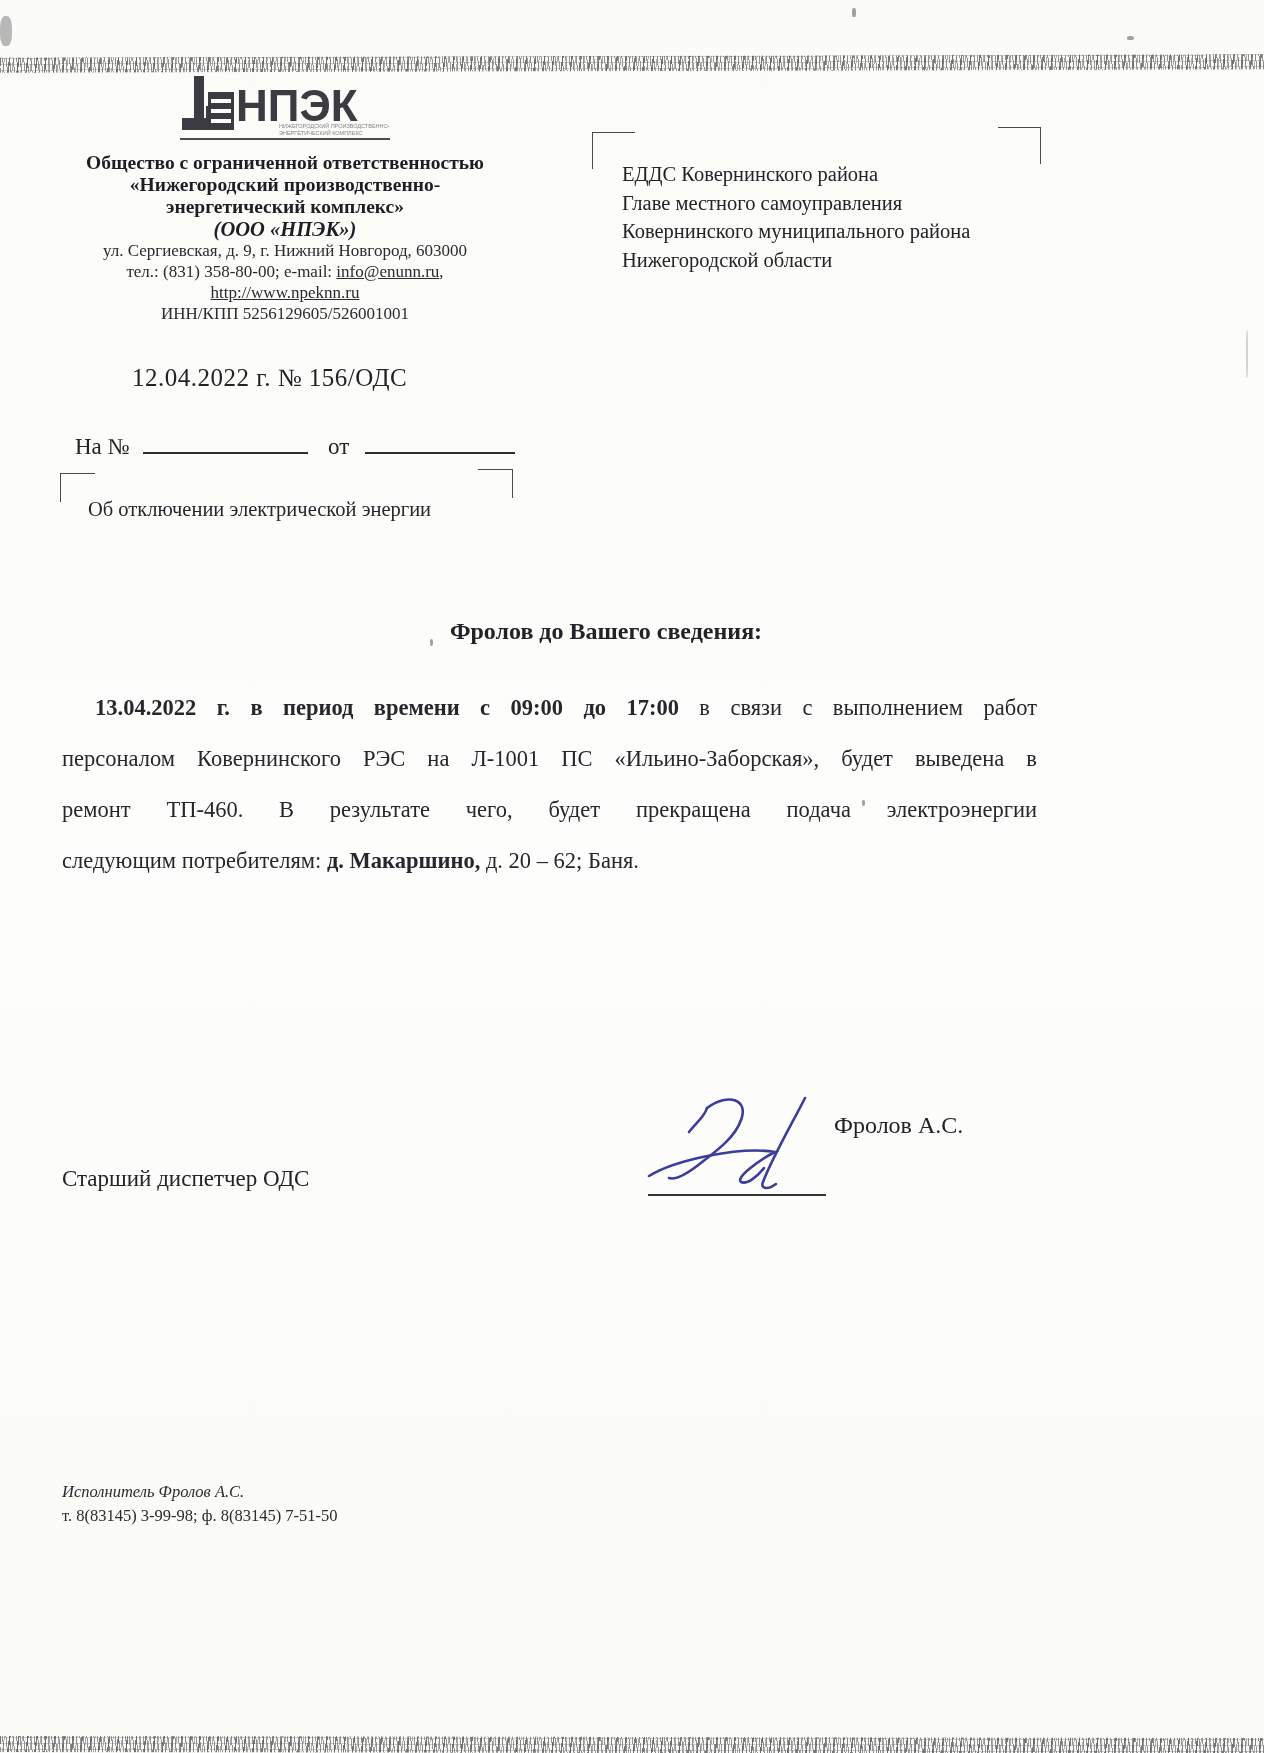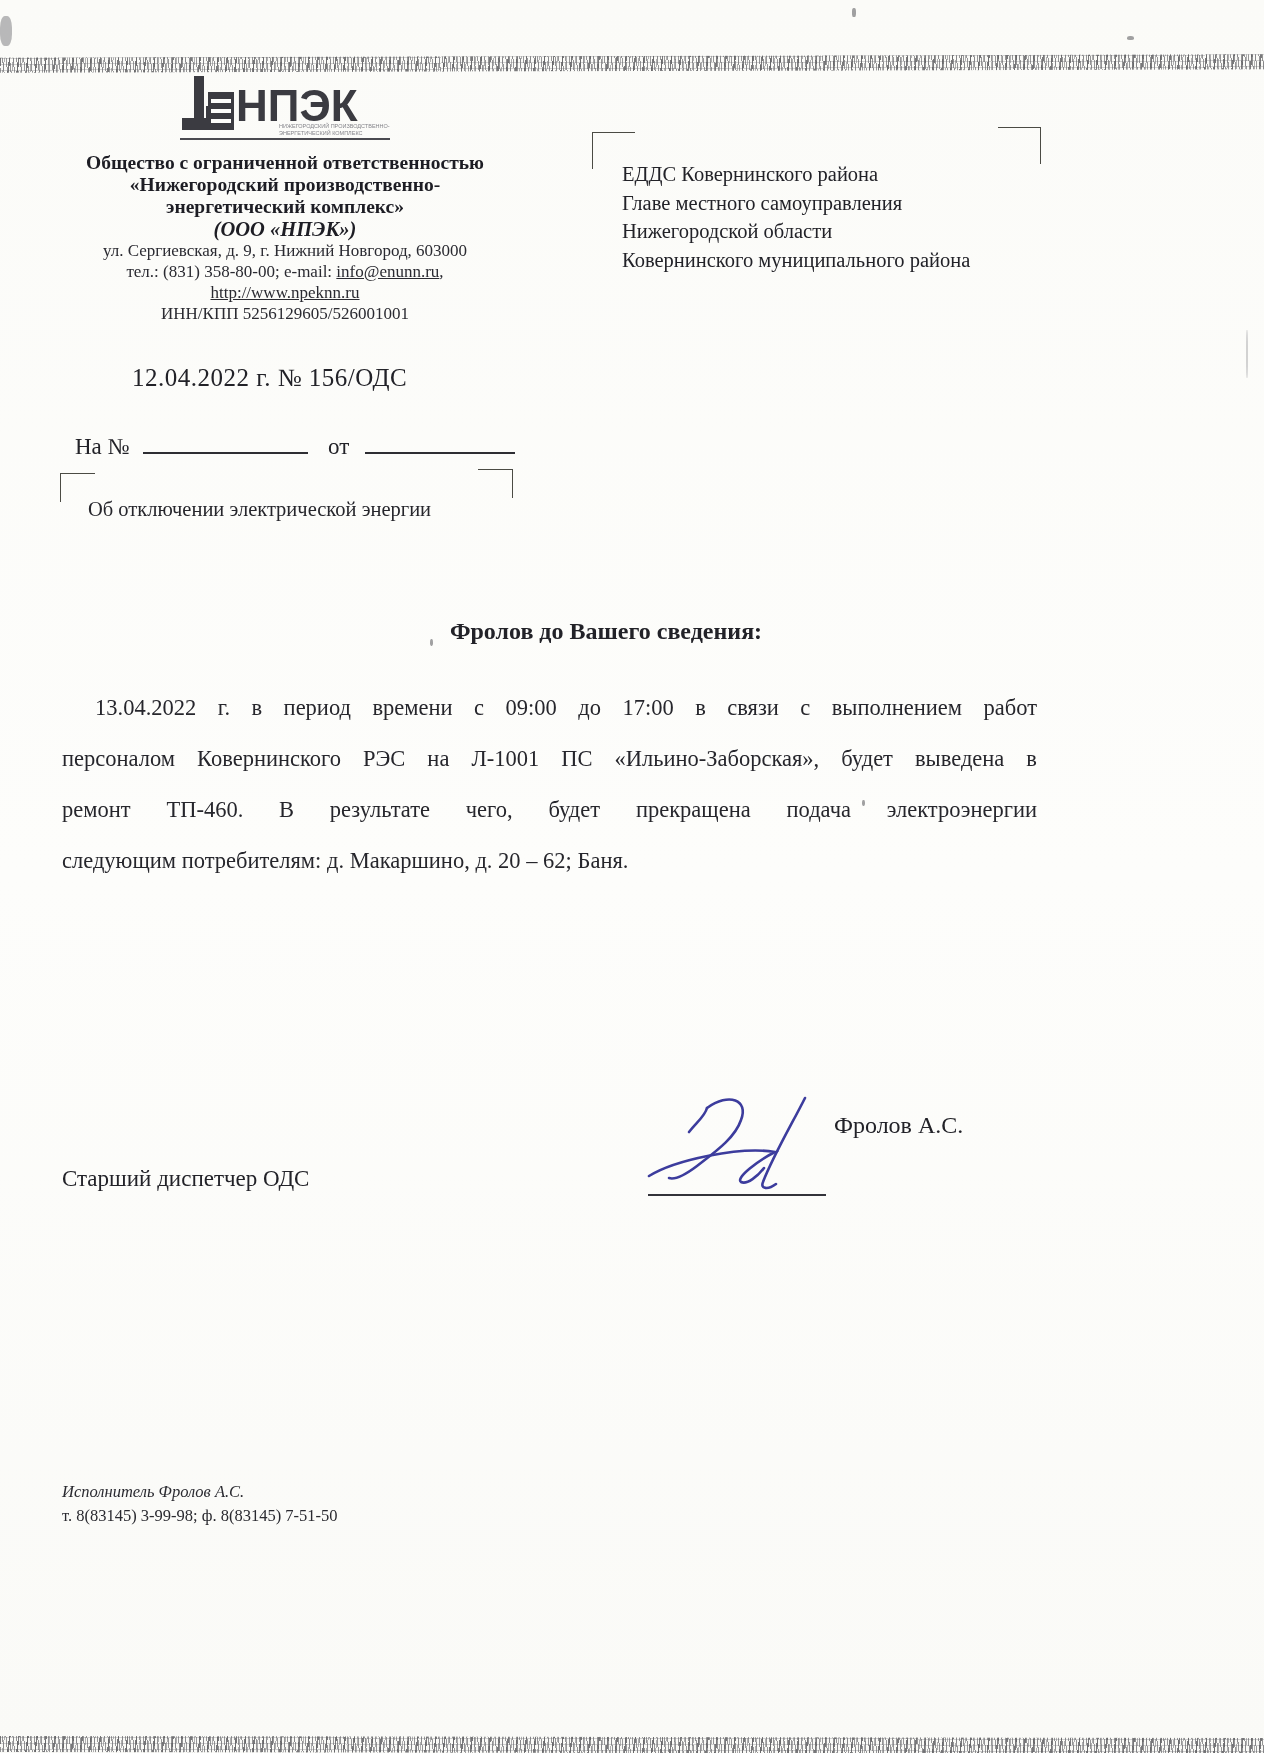--- a/index.html
+++ b/index.html
@@ -39,21 +39,21 @@
   .recipient { position:absolute; left:622px; top:160px; width:420px; font-size:20.5px; line-height:28.5px; color:#222228; }
   .subject { position:absolute; left:88px; top:498px; font-size:20.5px; color:#26262c; }
 
   .heading { position:absolute; left:0; top:618px; width:1212px; text-align:center;
              font-weight:bold; font-size:24px; color:#222228; }
 
   .body-text { position:absolute; left:62px; top:682px; width:975px; font-size:22.5px; color:#26262c; }
   .bline { text-align:justify; text-align-last:justify; height:51px; line-height:51px; white-space:nowrap; overflow:visible; }
   .bline.first { text-indent:33px; }
   .bline.last { text-align-last:left; }
-  .b { font-weight:normal;margin-top:48px; }
+  .b { font-weight:bold;margin-top:48px; }
 
   .sig-title { position:absolute; left:62px; top:1166px; font-size:23px; color:#222228; }
   .sig-ink { position:absolute; left:645px; top:1092px; }
   .sig-line { position:absolute; left:648px; top:1194px; width:178px; border-bottom:2px solid #33333a; }
   .sig-name { position:absolute; left:834px; top:1112px; font-size:24px; color:#222228; }
 
   .footer { position:absolute; left:62px; font-size:16.5px; color:#2a2a30; }
 </style>
 </head>
 <body>
@@ -103,22 +103,22 @@
     <span style="margin-left:14px;">от</span>
     <span class="blank" style="width:150px; margin-left:10px;"></span>
   </div>
 
   <div class="corner ctl" style="left:592px; top:132px; width:42px; height:36px;"></div>
   <div class="corner ctr" style="left:998px; top:127px; width:42px; height:36px;"></div>
 
   <div class="recipient">
     <div>ЕДДС Ковернинского района</div>
     <div>Главе местного самоуправления</div>
+    <div>Ковернинского муниципального района</div>
     <div>Нижегородской области</div>
-    <div>Ковернинского муниципального района</div>
   </div>
 
   <div class="corner ctl" style="left:60px; top:473px; width:34px; height:28px;"></div>
   <div class="corner ctr" style="left:478px; top:469px; width:34px; height:28px;"></div>
   <div class="subject">Об отключении электрической энергии</div>
 
   <div class="heading">Фролов до Вашего сведения:</div>
 
   <div class="body-text">
     <div class="bline first"><span class="b">13.04.2022 г. в период времени с 09:00 до 17:00</span><span> в связи с выполнением работ</span></div>

